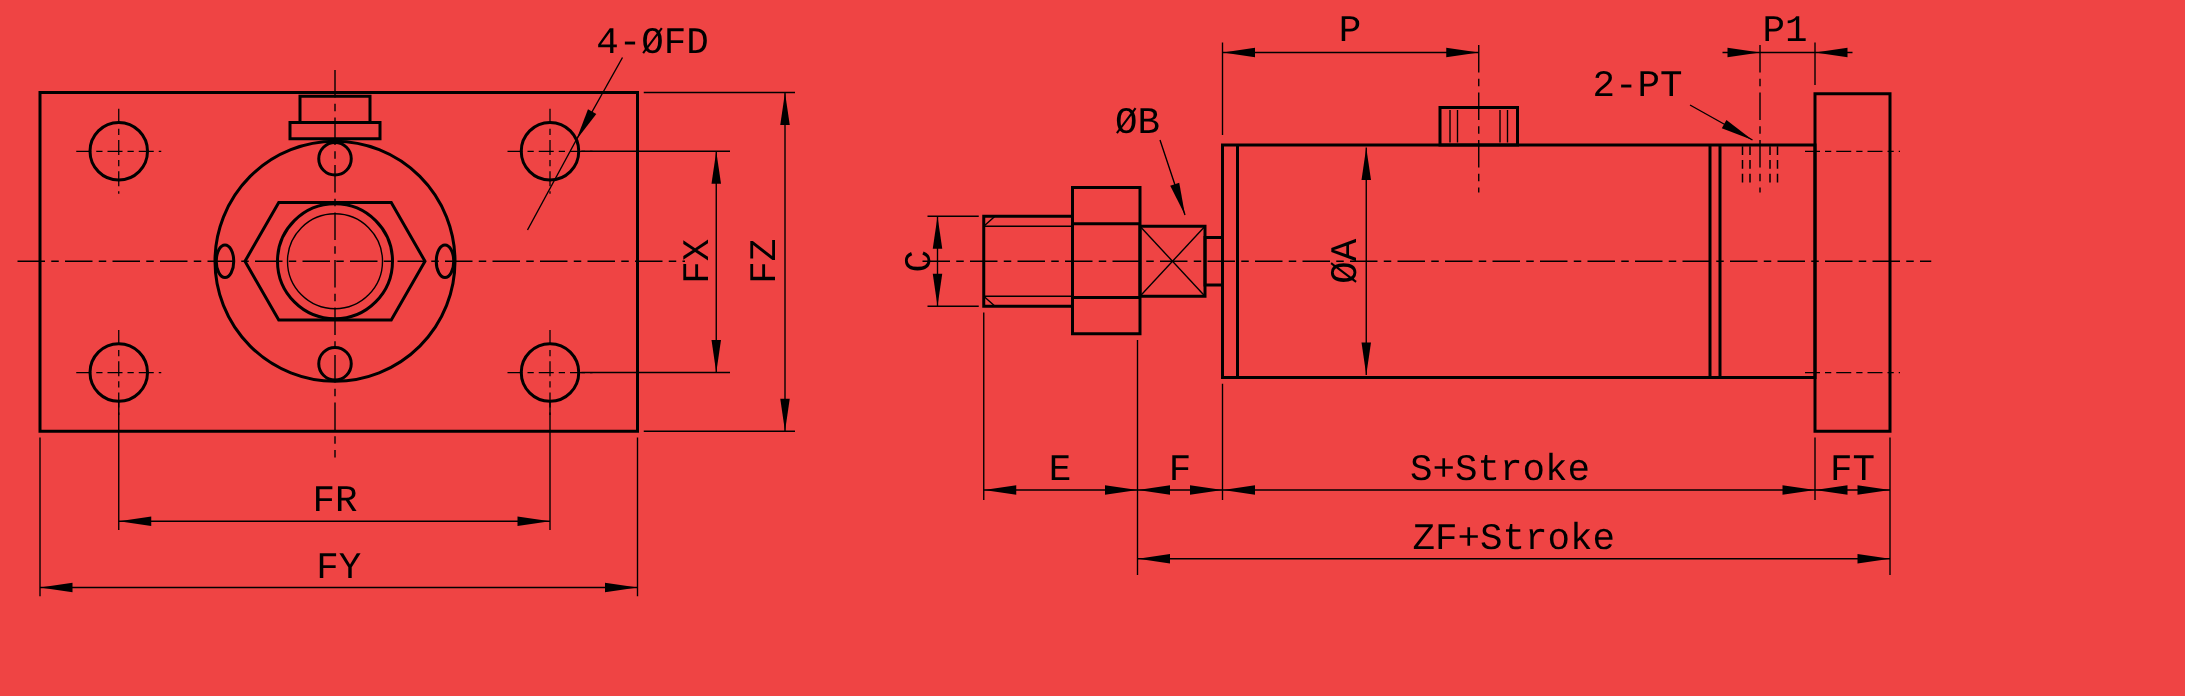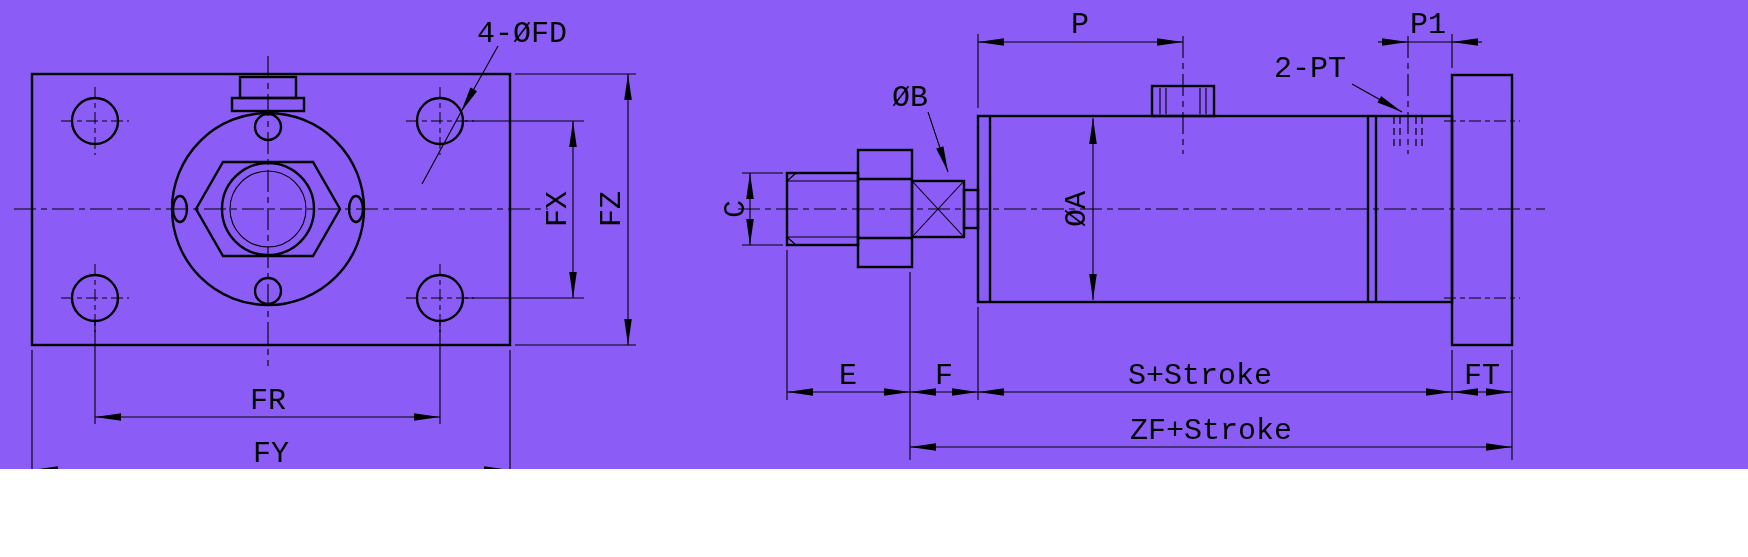--- a/index.html
+++ b/index.html
@@ -1,16 +1,16 @@
 <!DOCTYPE html>
 <html><head>
 <meta charset="utf-8">
 <style>
   html,body{margin:0;padding:0;background:#ffffff;}
-  .canvas{position:relative;width:1748px;height:469px;background:#8b5cf6;overflow:hidden;}
+  .canvas{position:relative;width:1748px;height:557px;background:#ef4444;overflow:hidden;}
   svg{display:block;}
   .obj{stroke:#000;stroke-width:2.4;fill:none;}
   .thin{stroke:#000;stroke-width:1.1;fill:none;}
   .dim{stroke:#000;stroke-width:1.1;fill:none;marker-start:url(#arr);marker-end:url(#arr);}
   .leader{stroke:#000;stroke-width:1.1;fill:none;marker-end:url(#arr);}
   .cl{stroke:#000;stroke-width:1.1;fill:none;stroke-dasharray:22 5 6 5;}
   .cl2{stroke:#000;stroke-width:1;fill:none;stroke-dasharray:12 4 5 4;}
   .hid{stroke:#000;stroke-width:1.2;fill:none;stroke-dasharray:7 4;}
   .lbl{font-family:"Liberation Mono","DejaVu Sans Mono",monospace;font-size:30px;fill:#000;}
 </style>

